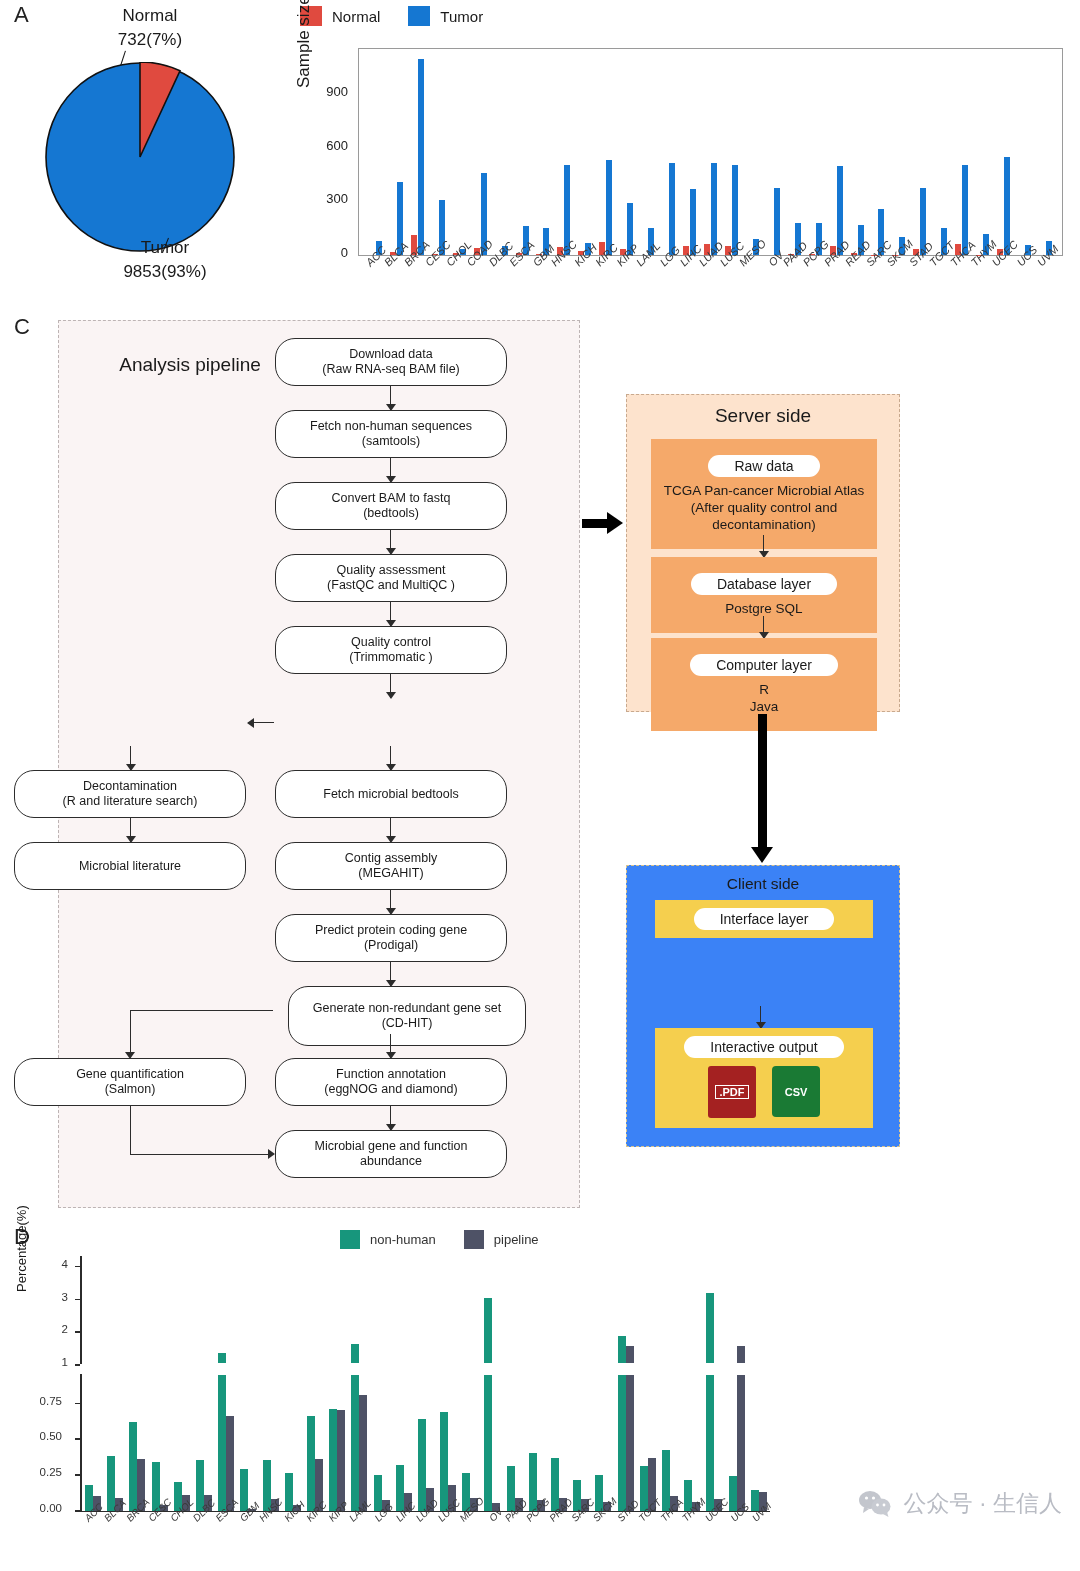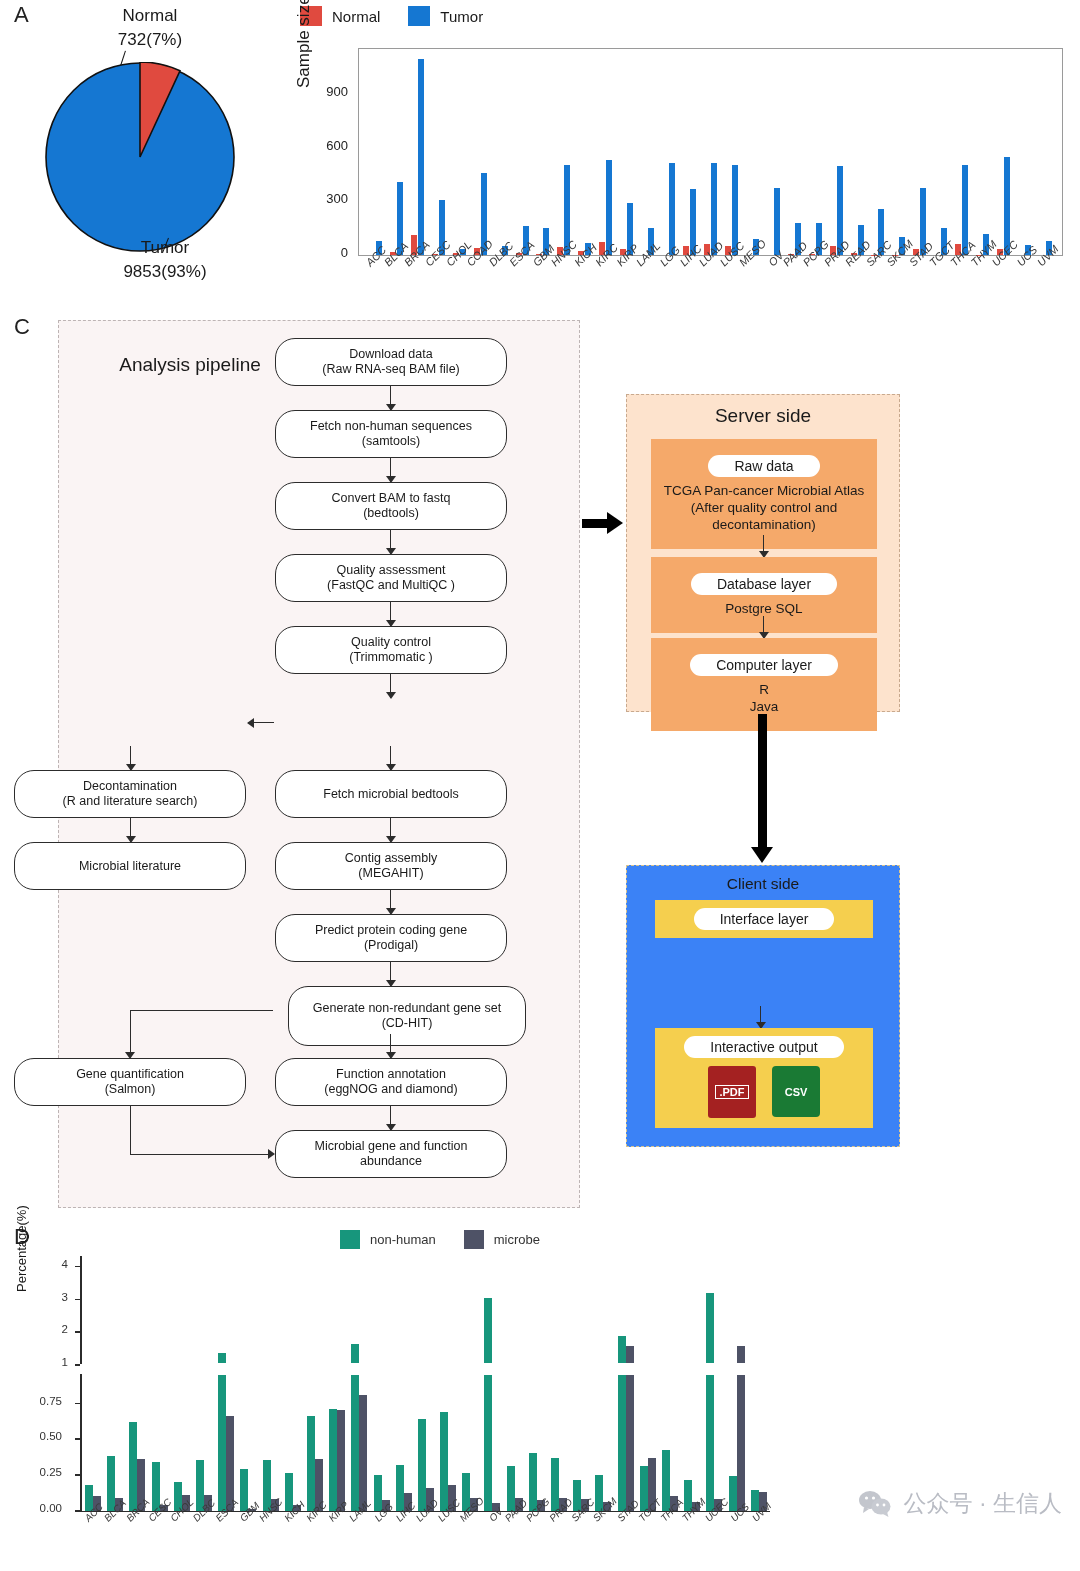--- a/index.html
+++ b/index.html
@@ -464,21 +464,21 @@
     </div>
   </div>
 </div>
 
 <div id="panelD">
   <div class="panel-letter" style="left:14px;top:2px;">D</div>
   <div id="legendD">
     <span class="lgswatchD" id="lgD0" style="background: rgb(23, 150, 124);"></span>
     <span>non-human</span>
     <span class="lgswatchD" id="lgD1" style="margin-left: 18px; background: rgb(78, 82, 102);"></span>
-    <span>microbe</span>
+    <span>pipeline</span>
   </div>
   <div id="ylabD">Percentage(%)</div>
 
   <div id="plotDtop">
     <div class="daxis"></div>
     <div class="dbars" id="dbarsTop">
         <div class="dgrp">
           <div class="dbar" style="background: rgb(23, 150, 124); height: 0px;"></div>
           <div class="dbar" style="background: rgb(78, 82, 102); height: 0px;"></div>
         </div>

